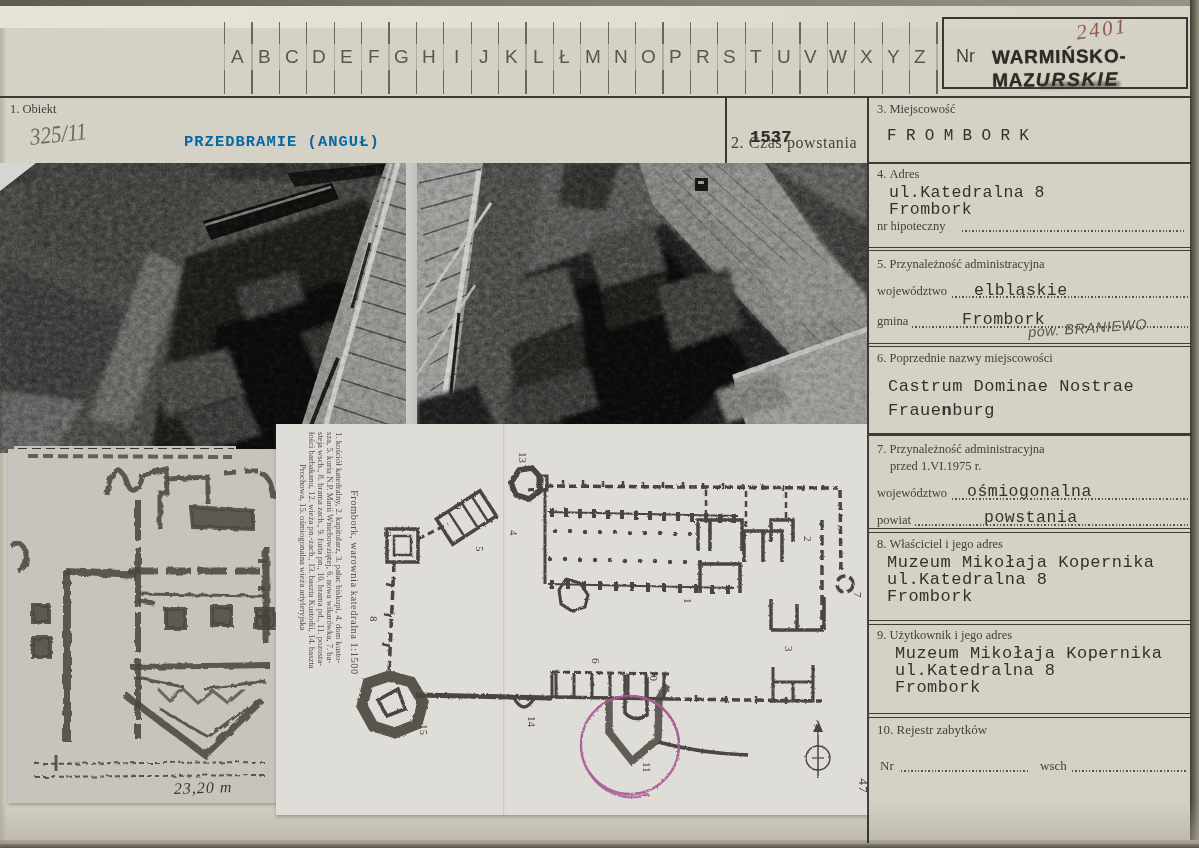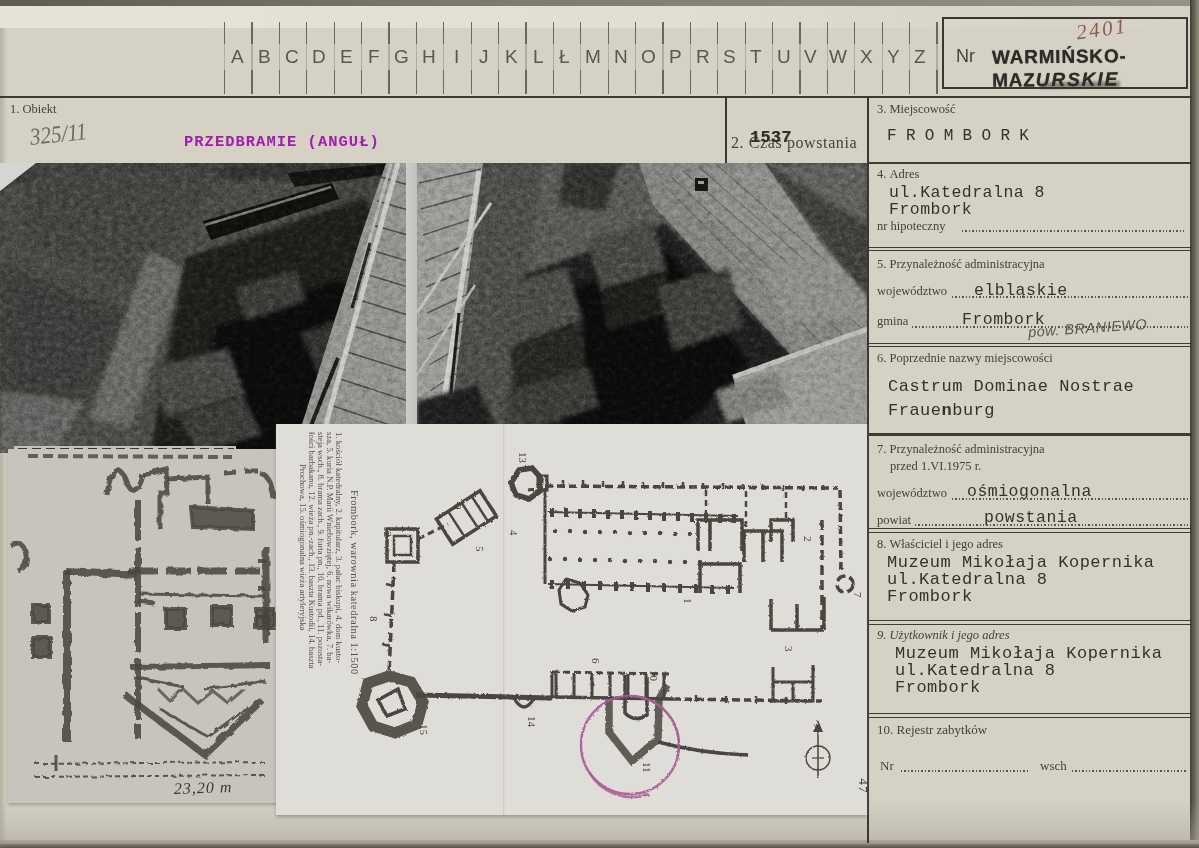--- a/index.html
+++ b/index.html
@@ -66,21 +66,21 @@
 <div class="abs" style="left:1040px;top:82px;width:80px;height:6px;background:rgba(46,43,39,.5);filter:blur(1.5px);transform:rotate(-1deg);"></div>
 <div class="abs" style="left:1076px;top:17px;font-size:21px;color:#8d5a50;transform:rotate(-8deg);font-style:italic;font-family:'Liberation Serif',serif;letter-spacing:2.5px;">2401</div>
 
 <div class="hl" style="left:0;top:96px;width:1192px;"></div>
 <div class="hl" style="left:868px;top:162px;width:324px;"></div>
 <div class="vl" style="left:725px;top:96px;height:67px;"></div>
 <div class="vl" style="left:867px;top:96px;height:747px;"></div>
 
 <div class="abs serif" style="left:10px;top:102px;font-size:12.5px;">1.&nbsp;Obiekt</div>
 <div class="abs" style="left:30px;top:124px;font-size:24px;color:#6f6a62;font-style:italic;transform:rotate(-6deg) scaleX(.88);transform-origin:0 50%;font-family:'Liberation Serif',serif;letter-spacing:0px;">325/11</div>
-<div class="abs mono" style="left:184px;top:133px;font-size:15.5px;letter-spacing:1px;font-weight:bold;color:#a21caf;">PRZEDBRAMIE (ANGUŁ)</div>
+<div class="abs mono" style="left:184px;top:133px;font-size:15.5px;letter-spacing:1px;font-weight:bold;color:#0369a1;">PRZEDBRAMIE (ANGUŁ)</div>
 <div class="abs serif" style="left:731px;top:110px;font-size:16px;letter-spacing:.6px;margin-top:24px;">2.&nbsp;Czas&nbsp;powstania</div>
 <div class="abs mono" style="left:750px;top:128px;font-size:16.5px;font-weight:bold;color:#33302c;letter-spacing:.5px;text-shadow:.7px 0 0 rgba(51,48,44,.7);">1537</div>
 <div class="abs serif" style="left:877px;top:102px;font-size:12.5px;">3.&nbsp;Miejscowość</div>
 <div class="abs mono" style="left:887px;top:127px;font-size:16px;letter-spacing:9.3px;color:#33302c;">FROMBORK</div>
 
 <div id="rightcol">
 
 <div class="abs serif" style="left:877px;top:167px;font-size:12.5px;">4.&nbsp;Adres</div>
 <div class="abs mono" style="left:889px;top:183px;font-size:16.5px;letter-spacing:.5px;">ul.Katedralna 8</div>
 <div class="abs mono" style="left:889px;top:200px;font-size:16.5px;letter-spacing:.5px;">Frombork</div>
@@ -116,21 +116,21 @@
 <div class="hl" style="left:868px;top:528px;width:324px;height:1.3px;"></div>
 <div class="hl" style="left:868px;top:532px;width:324px;height:1.3px;"></div>
 
 <div class="abs serif" style="left:877px;top:537px;font-size:12.5px;">8.&nbsp;Właściciel&nbsp;i&nbsp;jego&nbsp;adres</div>
 <div class="abs mono" style="left:887px;top:553px;font-size:17px;letter-spacing:.5px;">Muzeum Mikołaja Kopernika</div>
 <div class="abs mono" style="left:887px;top:570px;font-size:17px;letter-spacing:.5px;">ul.Katedralna 8</div>
 <div class="abs mono" style="left:887px;top:587px;font-size:17px;letter-spacing:.5px;">Frombork</div>
 <div class="hl" style="left:868px;top:620px;width:324px;height:1.3px;"></div>
 <div class="hl" style="left:868px;top:624px;width:324px;height:1.3px;"></div>
 
-<div class="abs serif" style="left:877px;top:628px;font-size:12.5px;font-style:italic;">9.&nbsp;Użytkownik&nbsp;i&nbsp;jego&nbsp;adres</div>
+<div class="abs serif" style="left:877px;top:628px;font-size:12.5px;">9.&nbsp;Użytkownik&nbsp;i&nbsp;jego&nbsp;adres</div>
 <div class="abs mono" style="left:895px;top:644px;font-size:17px;letter-spacing:.5px;">Muzeum Mikołaja Kopernika</div>
 <div class="abs mono" style="left:895px;top:661px;font-size:17px;letter-spacing:.5px;">ul.Katedralna 8</div>
 <div class="abs mono" style="left:895px;top:678px;font-size:17px;letter-spacing:.5px;">Frombork</div>
 <div class="hl" style="left:868px;top:713px;width:324px;height:1.3px;"></div>
 <div class="hl" style="left:868px;top:717px;width:324px;height:1.3px;"></div>
 
 <div class="abs serif" style="left:877px;top:722px;font-size:13px;">10.&nbsp;Rejestr&nbsp;zabytków</div>
 <div class="abs serif" style="left:880px;top:758px;font-size:13px;">Nr</div>
 <div class="dots" style="left:901px;top:770px;width:128px;"></div>
 <div class="abs serif" style="left:1040px;top:758px;font-size:13px;">wsch</div>

